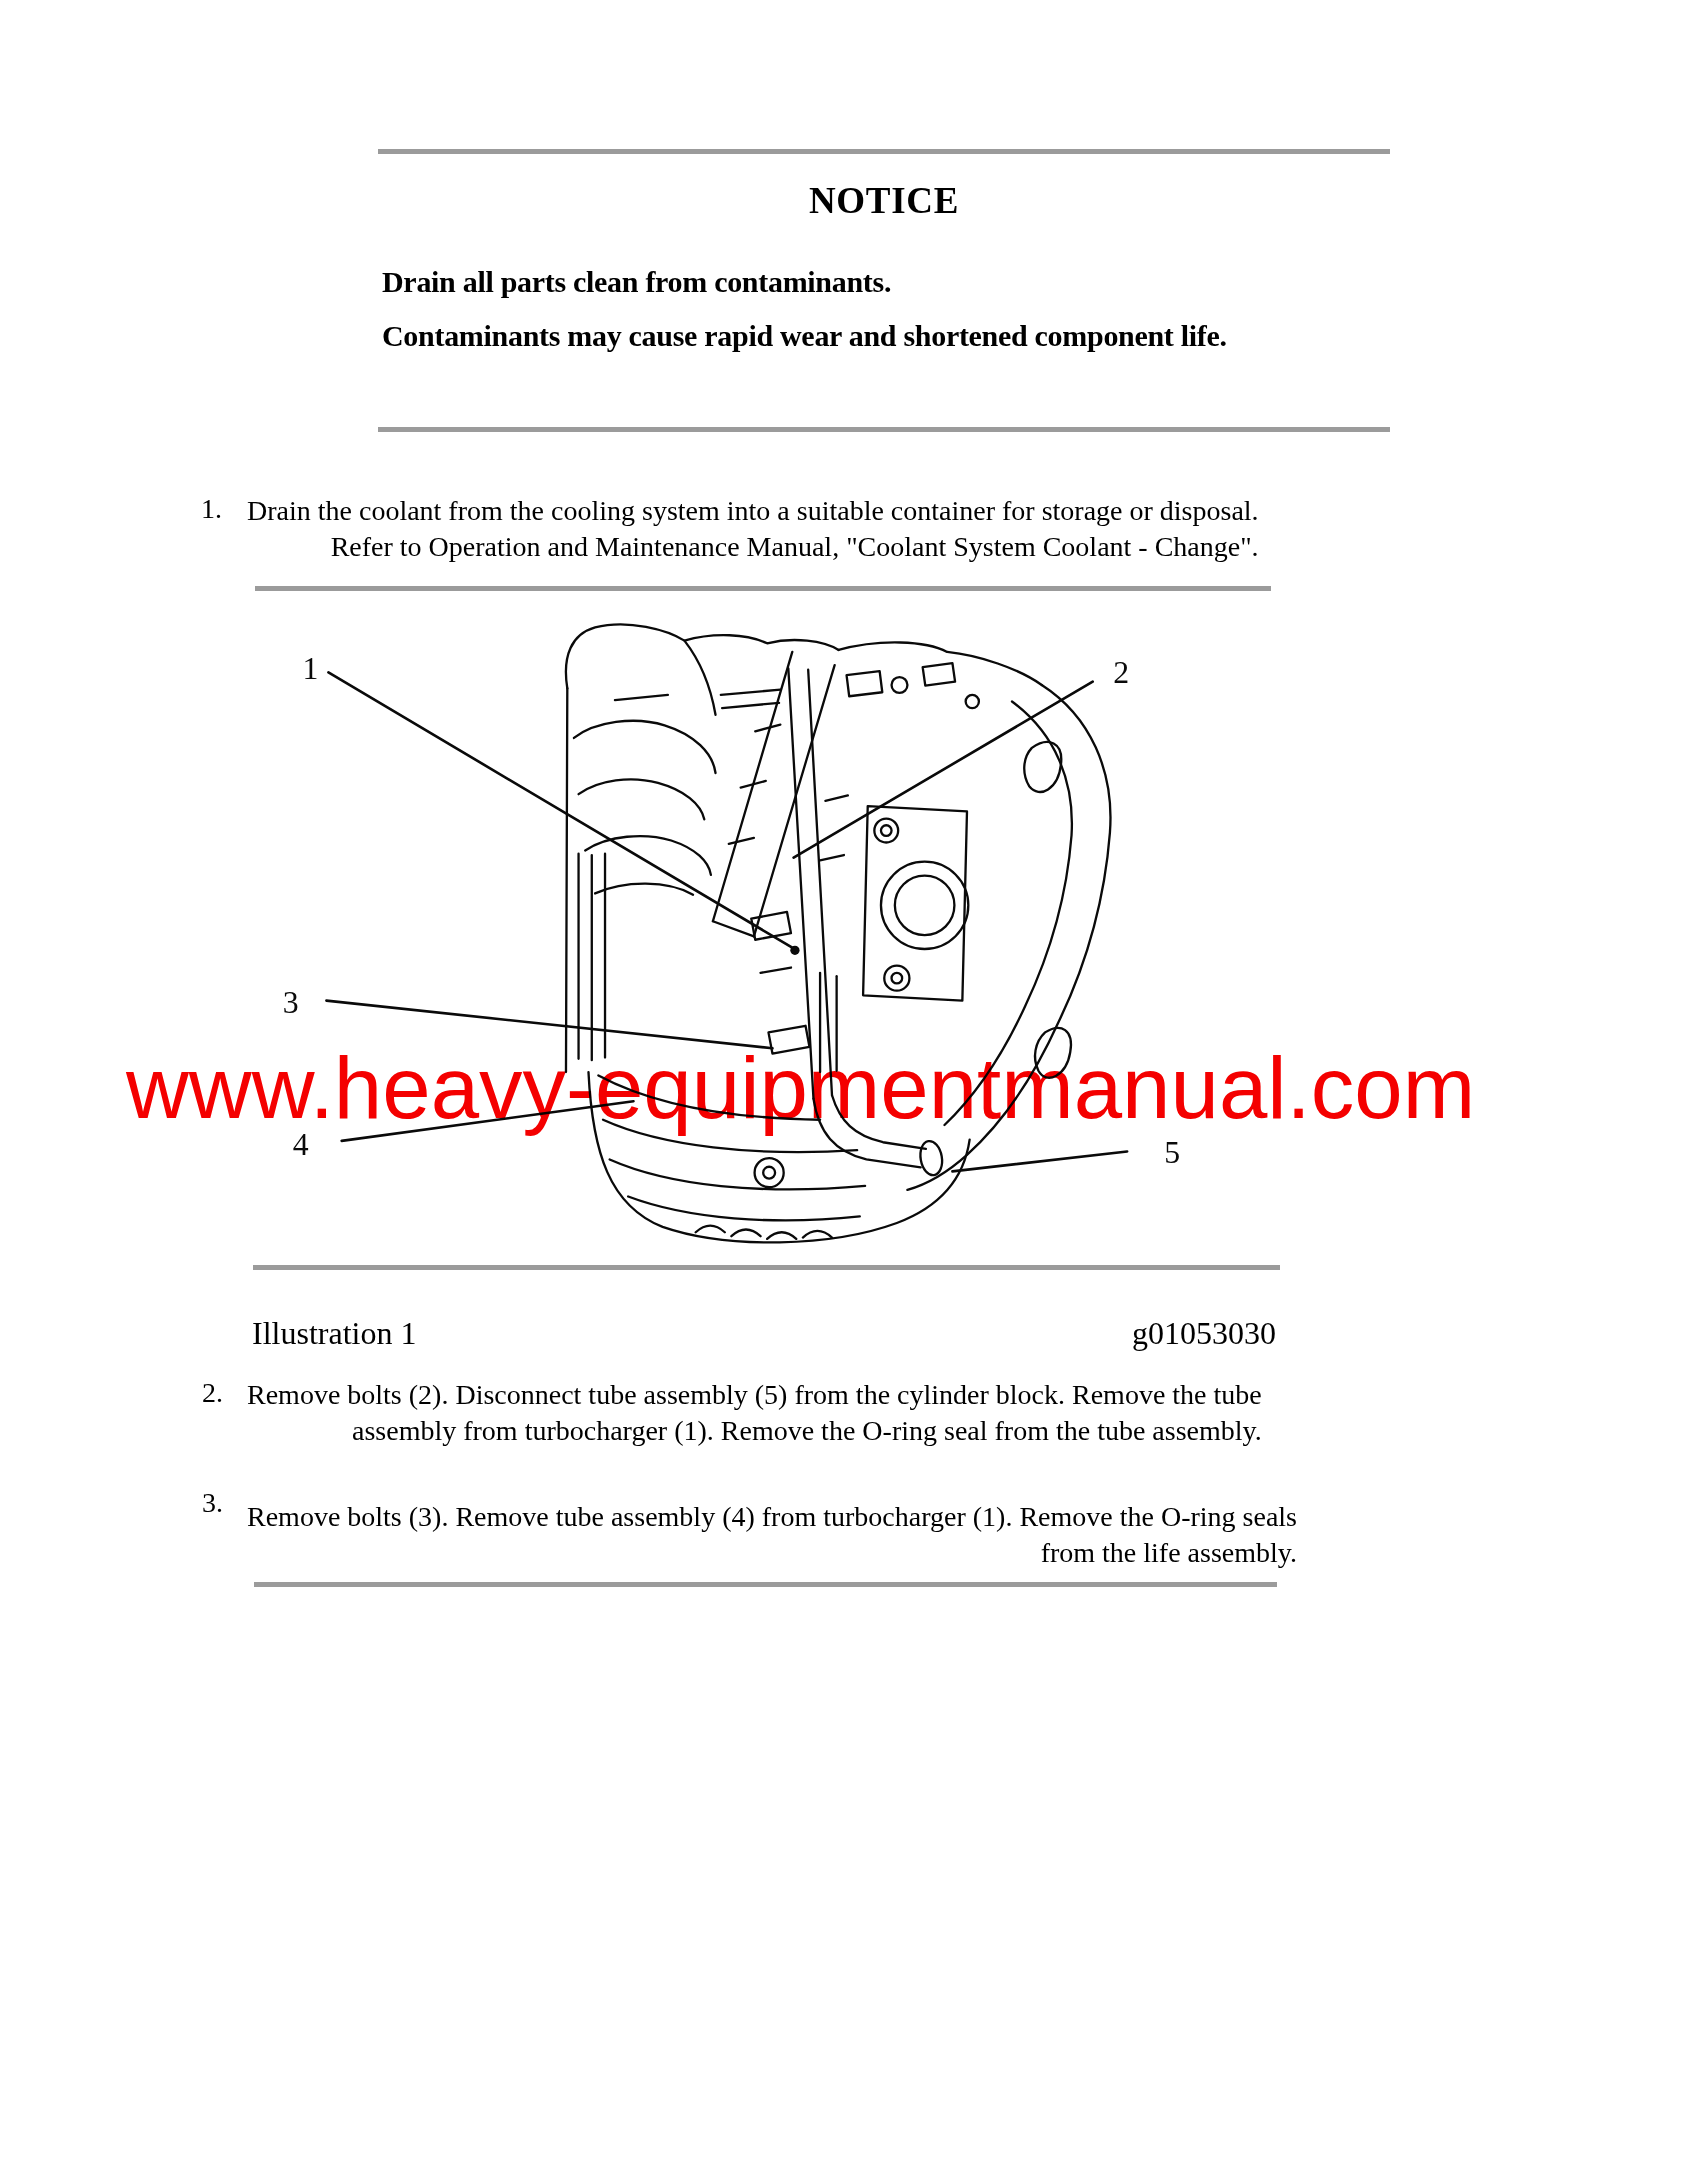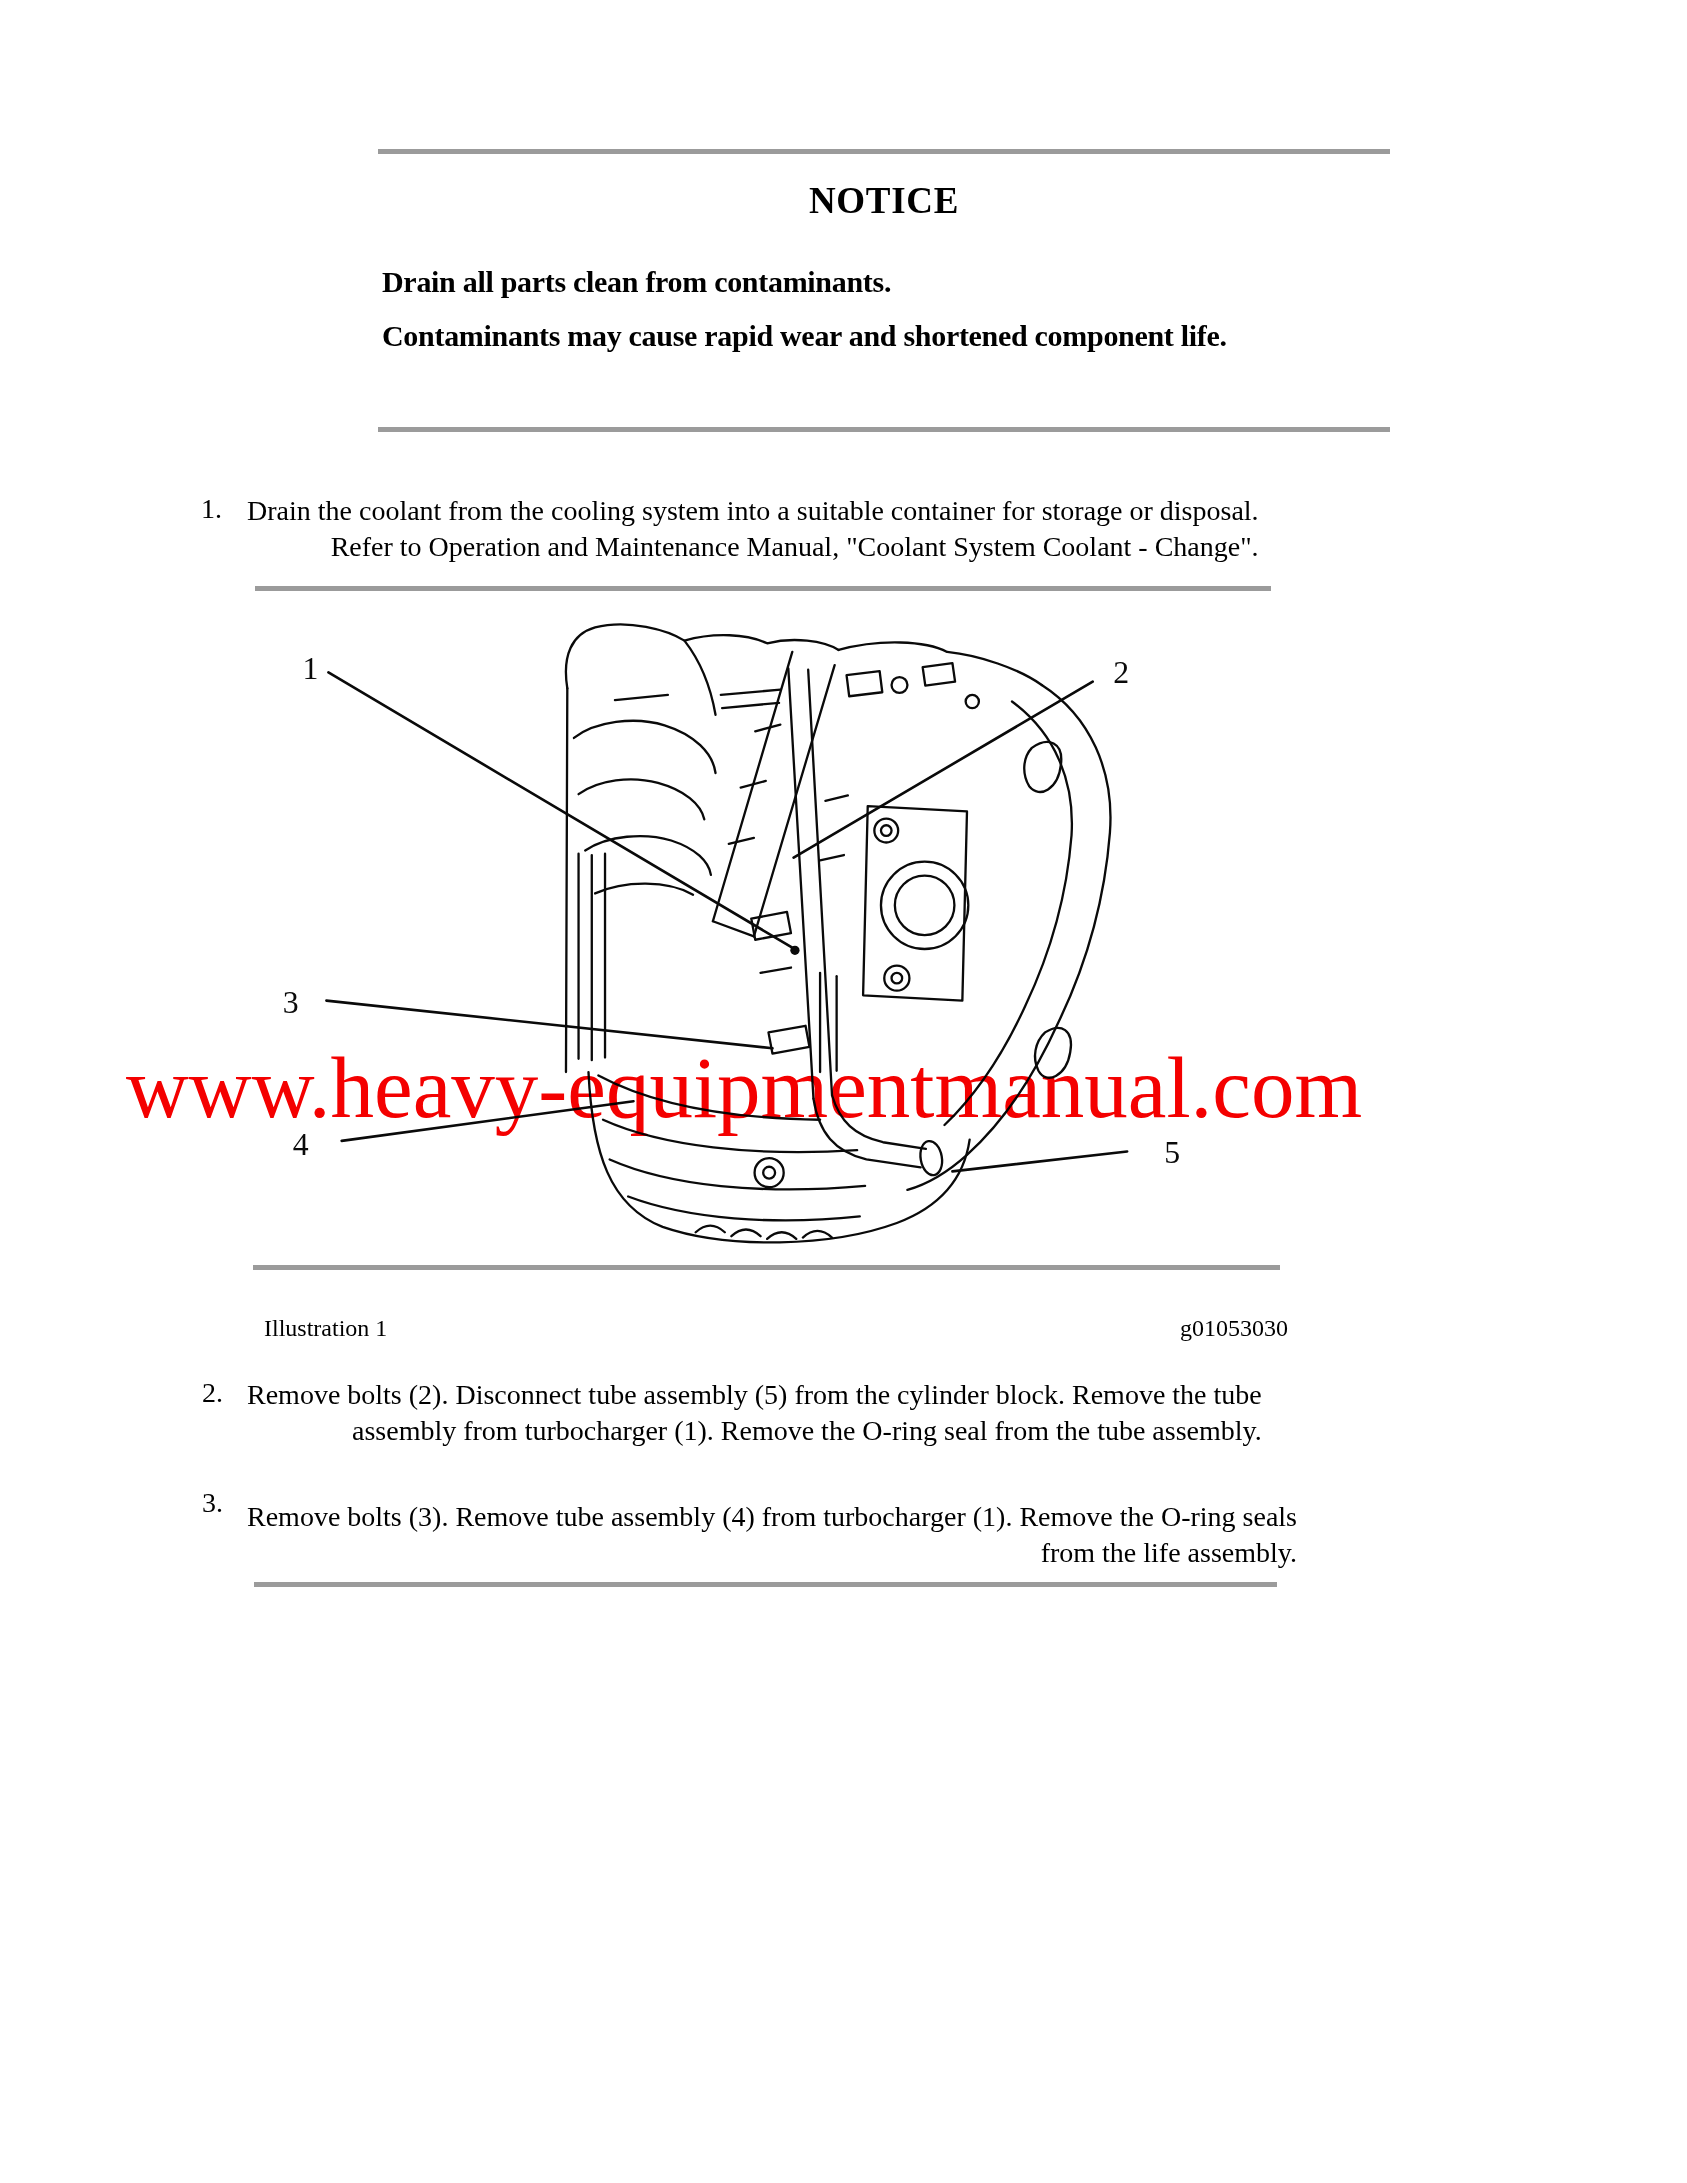--- a/index.html
+++ b/index.html
@@ -20,28 +20,28 @@
   .step-body { position:absolute; left:247px; font-size:28px; line-height:36px;text-align:right; }
   .step-body div { white-space:nowrap; }
 
   .fig-rule-top    { left:255px; top:586px;  width:1016px; }
   .fig-rule-bottom { left:253px; top:1265px; width:1027px; }
   .notice-rule-top    { left:378px; top:149px; width:1012px; }
   .notice-rule-bottom { left:378px; top:427px; width:1012px; }
   .end-rule { left:254px; top:1582px; width:1023px; }
 
   .caption-row {
-    position:absolute; left:264px; top:1315px; width:1024px;
+    position:absolute; left:252px; top:1315px; width:1024px;
     display:flex; justify-content:space-between;
-    font-size:24px;
+    font-size:32px;
   }
 
   .watermark {
     position:absolute; left:126px; top:1044px;
-    font-family:Liberation Serif, serif;
+    font-family:Liberation Sans, sans-serif;
     font-size:87px; line-height:87px; white-space:nowrap;
     mix-blend-mode:multiply; z-index:5;
   }
 
   .figure-svg { position:absolute; left:251px; top:591px; width:1027px; height:675px; z-index:2; }
   .art path, .art circle, .art ellipse, .art polygon, .art line {
     fill:none; stroke:#0a0a0a; stroke-width:3.5; stroke-linecap:round; stroke-linejoin:round;
   }
   .leaders path { fill:none; stroke:#0a0a0a; stroke-width:4; stroke-linecap:round; }
   .fill-dot { fill:#0a0a0a !important; stroke:none !important; }

